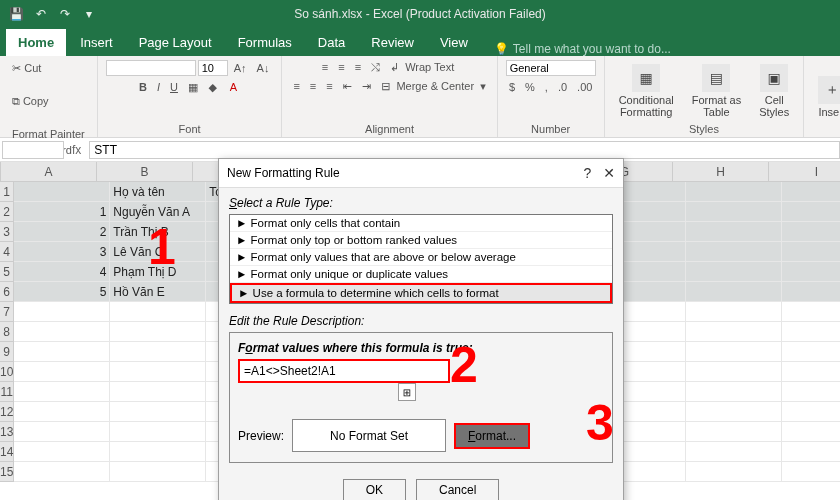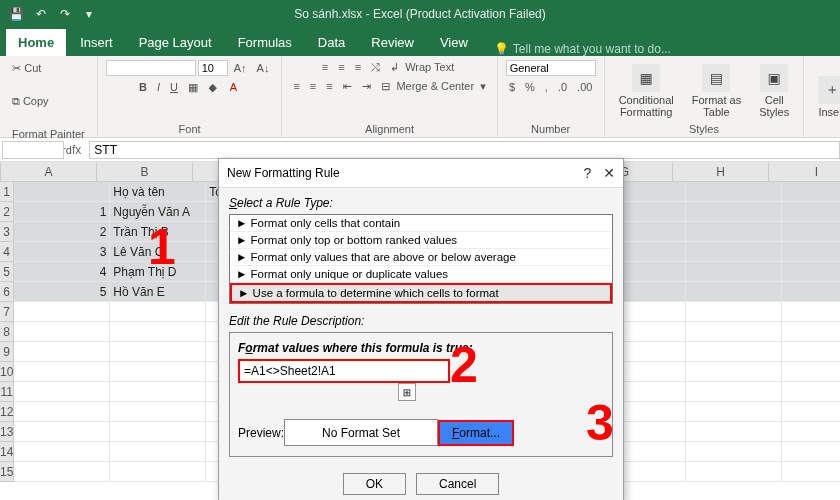--- a/index.html
+++ b/index.html
@@ -41,23 +41,23 @@
   .dlg-title { background: #fff; padding: 6px 8px; display: flex; justify-content: space-between; align-items: center; border-bottom: 1px solid #ddd; }
   .dlg-title .ctrls { display: flex; gap: 12px; font-size: 14px; color: #333; }
   .dlg-body { padding: 8px 10px; }
   .lbl { display: block; margin-bottom: 4px; font-style: italic; }
   .rule-list { background: #fff; border: 1px solid #777; margin: 2px 0 10px 0; }
   .rule-item { padding: 2px 6px; color: #000; border-bottom: 1px solid #eee; font-size: 11.5px; }
   .rule-item:last-child { background: #e6e6e6; border: 2px solid #ff0000; }
   .desc-box { border: 1px solid #8a8a8a; padding: 8px 24px 10px 8px; margin-top: 2px; }
   .formula-input { width: 212px; border: 2px solid #ff0000; padding: 3px 4px; font-size: 12px; background: #fff; }
   .ref-icon { width: 18px; height: 18px; border: 1px solid #999; display: inline-flex; align-items: center; justify-content: center; background: #fff; margin-left: 160px; font-size: 10px; vertical-align: middle; }
-  .preview-row { display: flex; align-items: center; margin-top: 18px; }
-  .preview-box { flex: 0 0 154px; height: 27px; border: 1px solid #888; background: #fff; display: flex; align-items: center; justify-content: center; }
-  .fmt-btn { padding: 4px 12px; background: #3b82f6; border: 2px solid #ff0000; font-size: 12px; }
+  .preview-row { display: flex; gap: 8px; align-items: center; margin-top: 18px; }
+  .preview-box { flex: 0 0 154px; height: 33px; border: 1px solid #888; background: #fff; display: flex; align-items: center; justify-content: center; }
+  .fmt-btn { padding: 4px 12px; background: #737373; border: 2px solid #ff0000; font-size: 12px; }
   .dlg-foot { display: flex; justify-content: center; gap: 10px; padding: 8px 0 10px 0; }
   .dlg-foot button { padding: 3px 22px; border: 1px solid #888; background: #f4f4f4; font-size: 12px; }
   .anno { position: absolute; font-size: 50px; font-weight: 800; color: #ff0000; font-family: Arial, sans-serif; pointer-events: none; }
 </style>
 </head>
 <body>
 
 <div class="titlebar">
   <div class="qat">
     <span class="qat-btn">💾</span>

